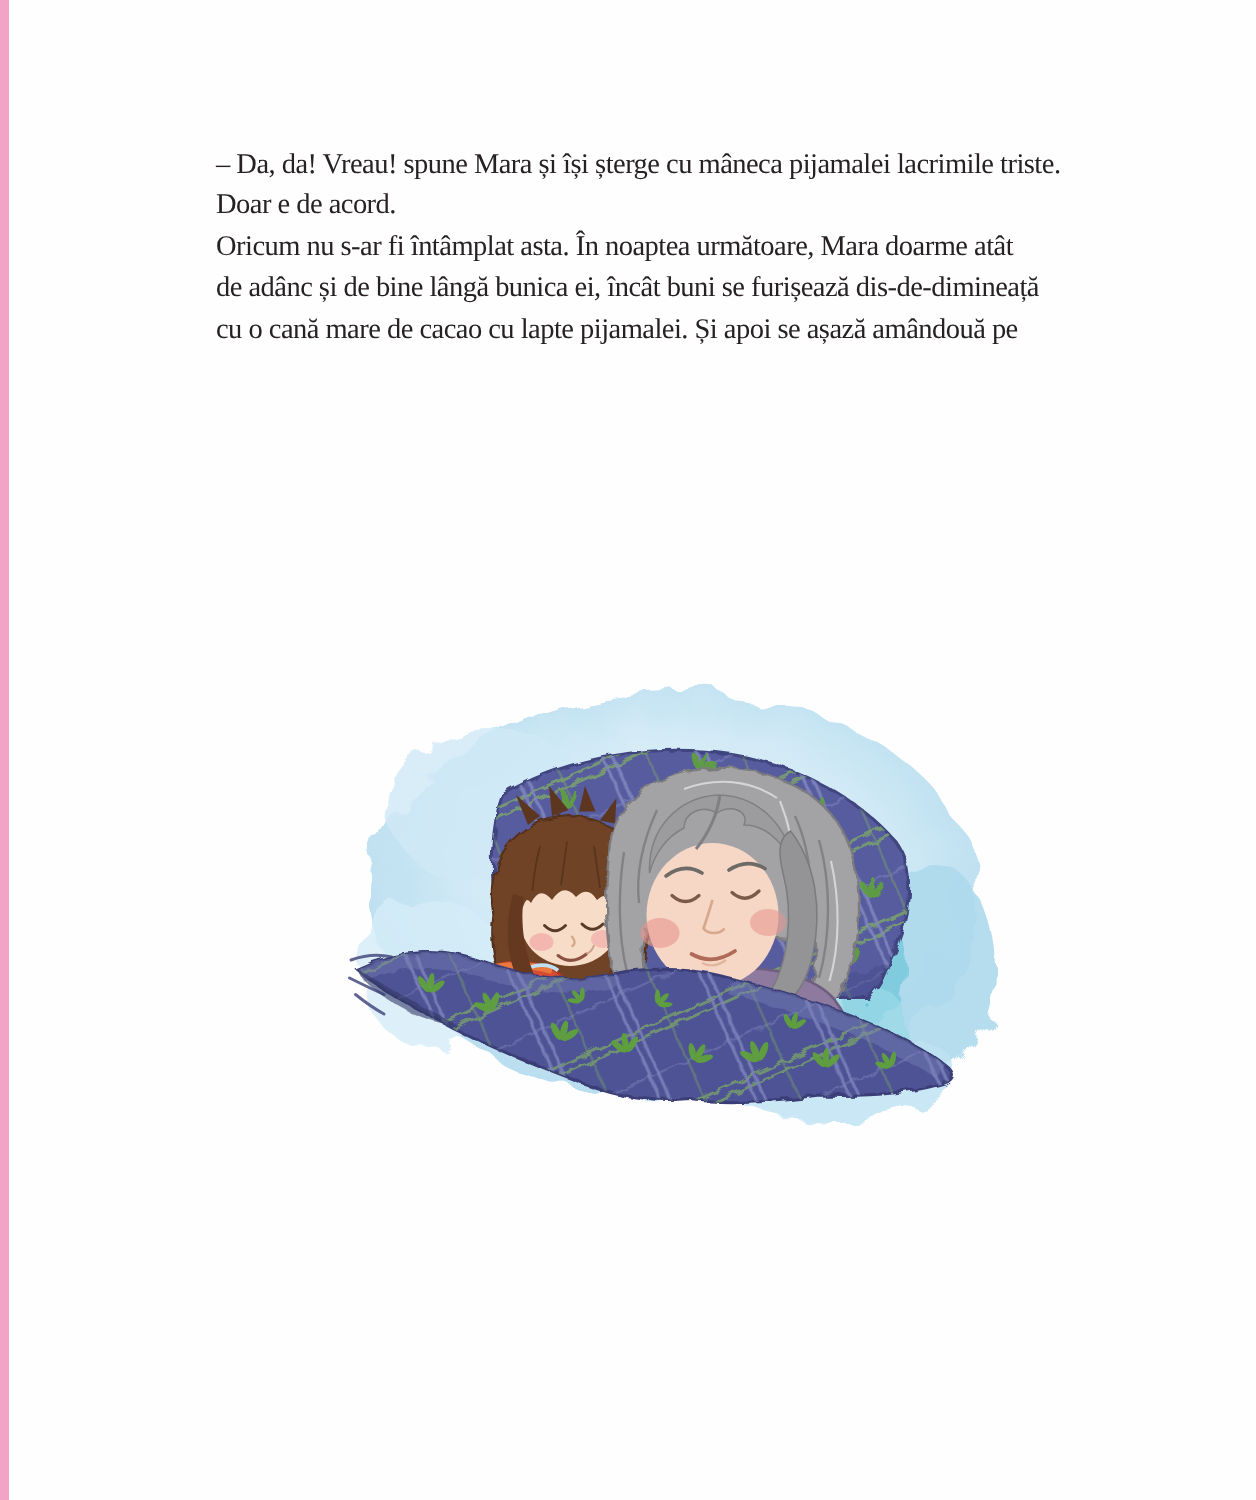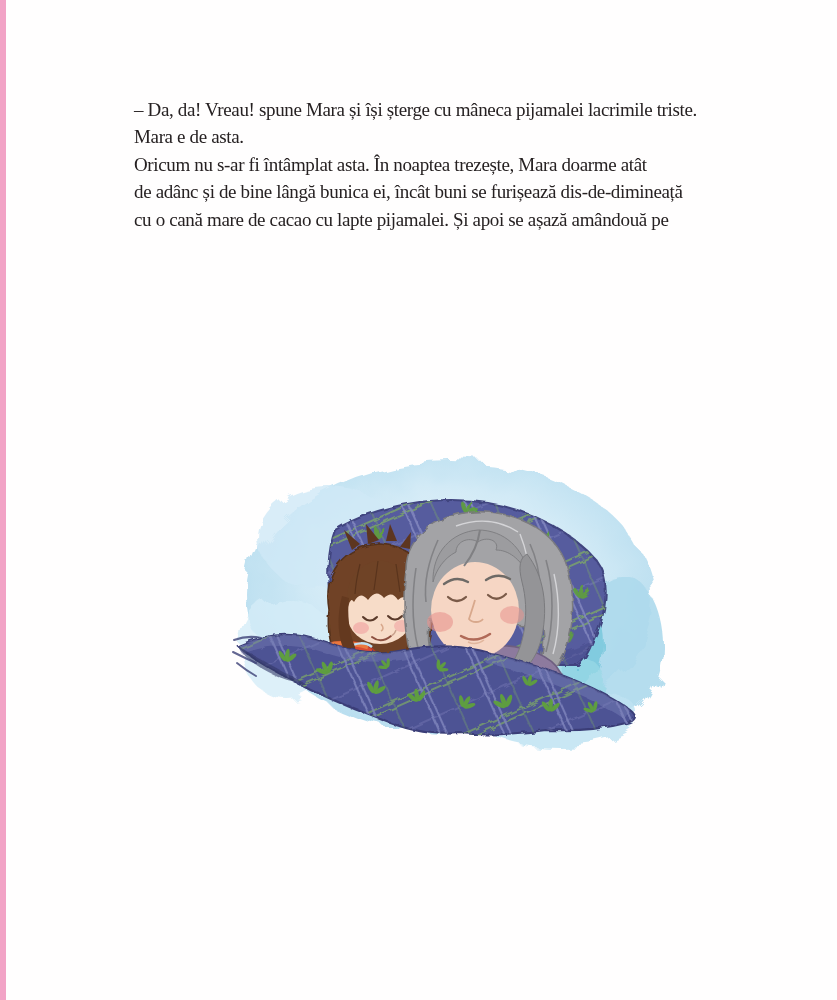--- a/index.html
+++ b/index.html
@@ -9,41 +9,41 @@
     overflow:hidden;
     position:relative;
     font-family:"Liberation Serif", serif;
   }
   .page{position:absolute;inset:0;background:#fffefe;}
   .spine-strip{
     position:absolute;left:0;top:0;width:6px;height:1000px;
     background:#f2a3c6;
   }
   .text-block{
-    position:absolute;left:134px;top:96px;width:680px;
+    position:absolute;left:144px;top:96px;width:680px;
     font-size:19px;line-height:27.4px;
     color:#262122;letter-spacing:-0.35px;
   }
   .text-line{white-space:nowrap;}
   .illustration{
     position:absolute;left:228px;top:448px;width:444px;height:312px;margin:0;
   }
   .illustration svg{display:block;width:100%;height:100%;}
 </style>
 </head>
 <body>
 
 <div class="page">
 
   <div class="spine-strip" style="background: rgb(242, 163, 198);"></div>
 
   <div class="text-block">
     <div class="text-line">– Da, da! Vreau! spune Mara și își șterge cu mâneca pijamalei lacrimile triste.</div>
-    <div class="text-line">Mara e de asta.</div>
-    <div class="text-line">Oricum nu s-ar fi întâmplat asta. În noaptea trezește, Mara doarme atât</div>
+    <div class="text-line">Doar e de acord.</div>
+    <div class="text-line">Oricum nu s-ar fi întâmplat asta. În noaptea următoare, Mara doarme atât</div>
     <div class="text-line">de adânc și de bine lângă bunica ei, încât buni se furișează dis-de-dimineață</div>
     <div class="text-line">cu o cană mare de cacao cu lapte pijamalei. Și apoi se așază amândouă pe</div>
   </div>
 
   <figure class="illustration">
     <svg viewBox="0 0 444 312" xmlns="http://www.w3.org/2000/svg">
       <defs>
         <radialGradient id="wc" cx="50%" cy="45%" r="68%">
           <stop offset="0%" stop-color="#e9f5fb"></stop>
           <stop offset="50%" stop-color="#d2eaf6"></stop>

